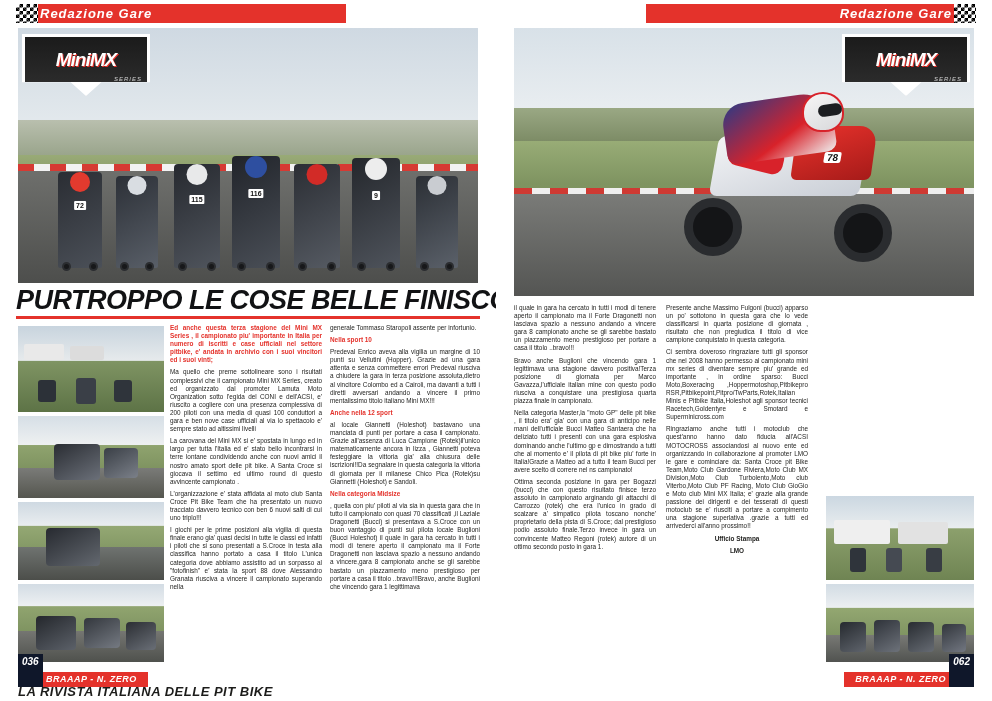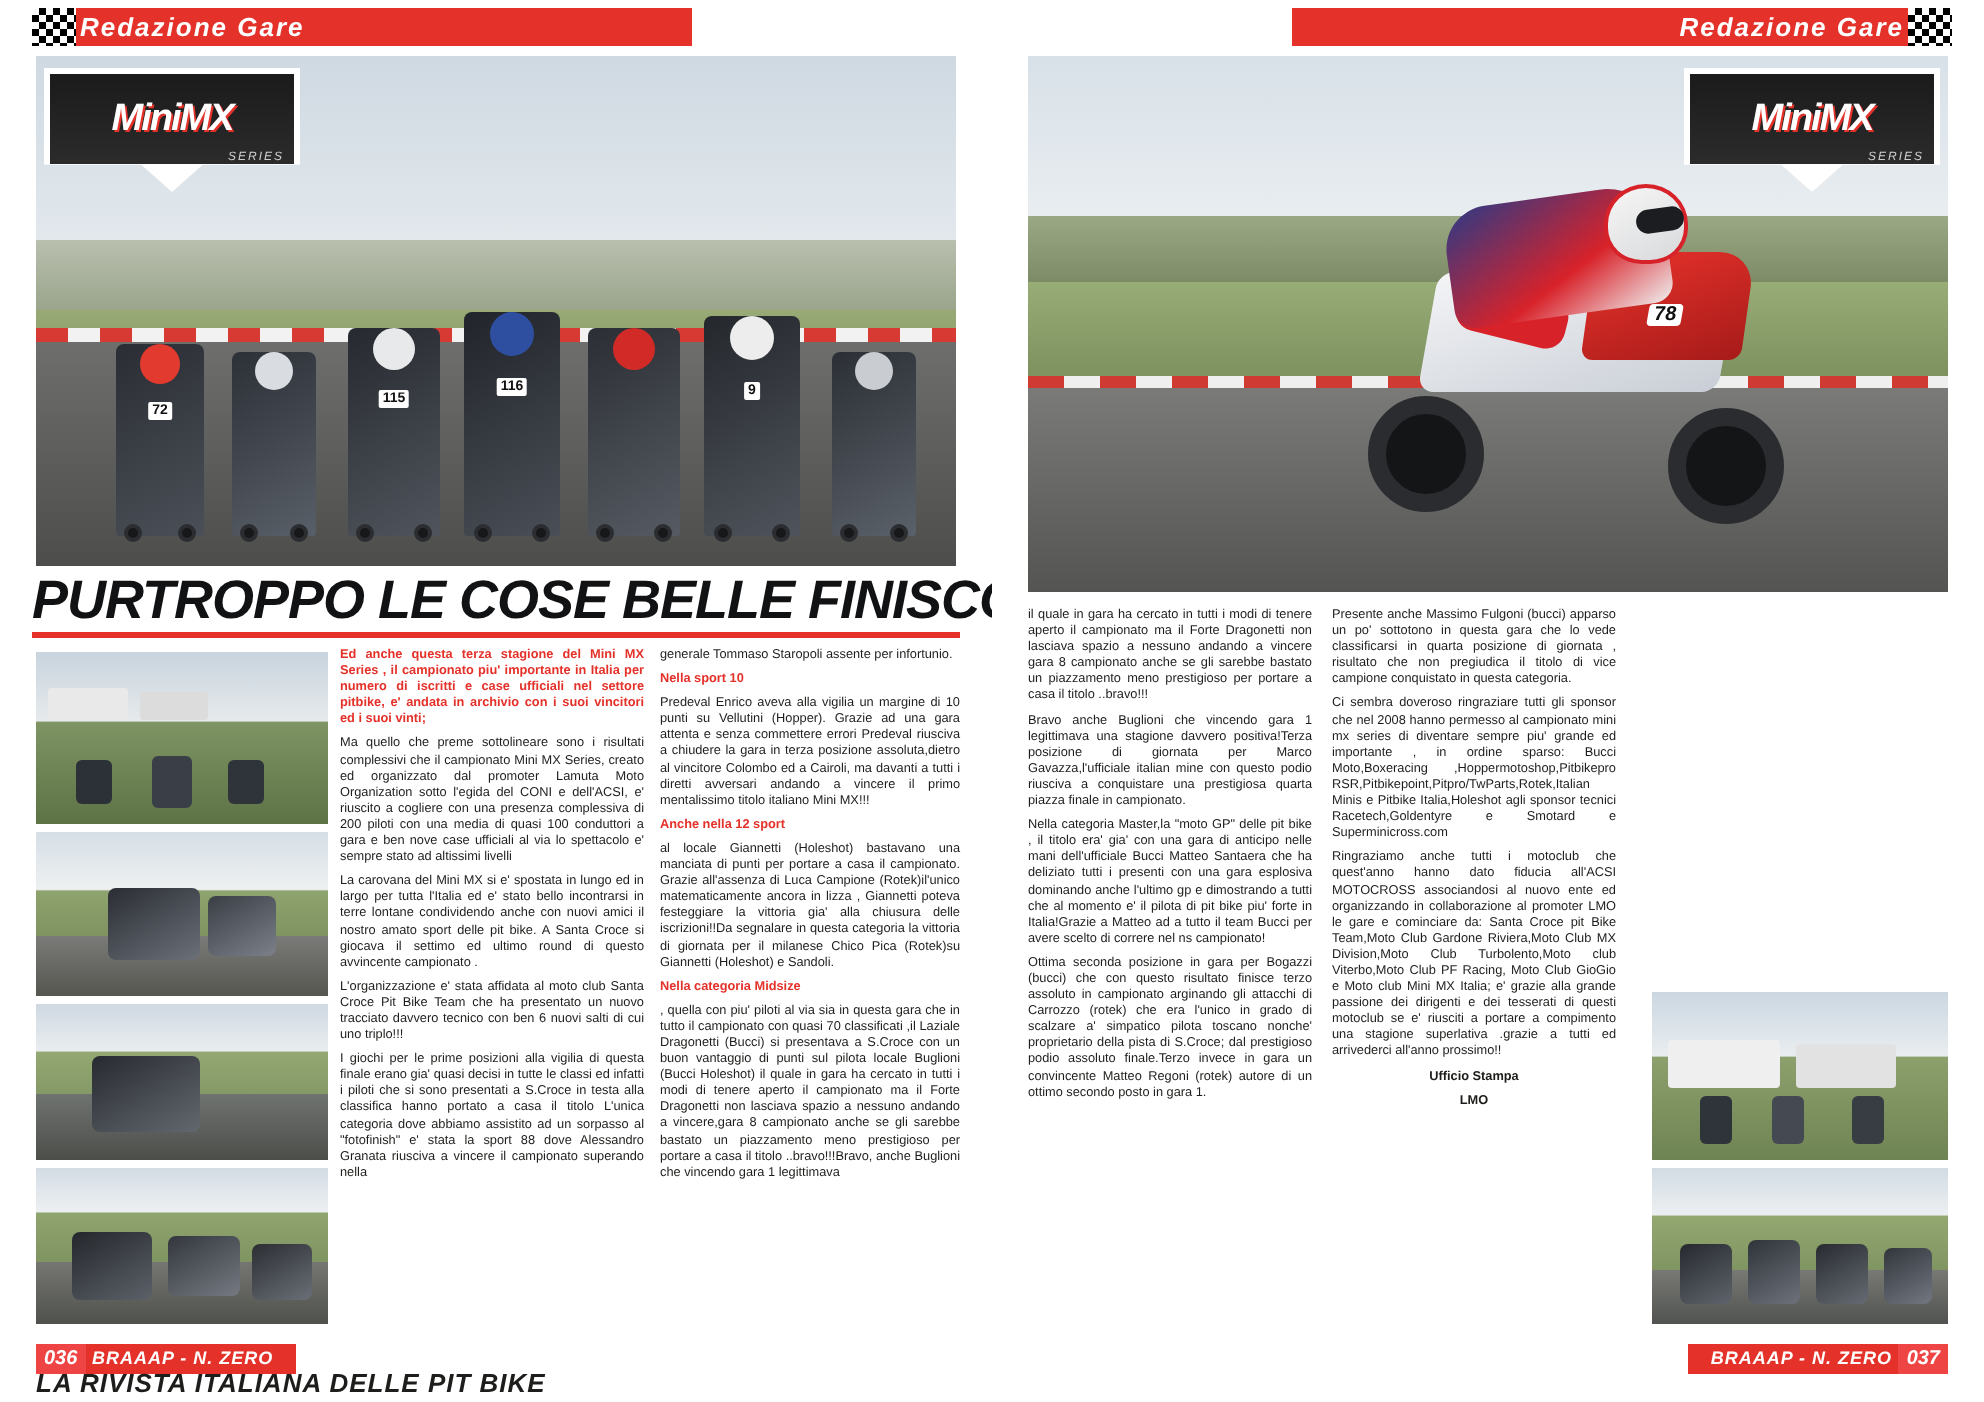--- a/index.html
+++ b/index.html
@@ -58,23 +58,23 @@
   .page-left .ftr-bar { left:18px; width:130px; }
   .page-right .ftr-bar { right:18px; width:130px; }
   .ftr-txt {
     position:absolute; bottom:14px; height:15px; line-height:15px;
     color:#ffffff; font-weight:bold; font-style:italic; font-size:9px;
     letter-spacing:.5px; white-space:nowrap;
   }
   .page-left .ftr-txt { left:26px; }
   .page-right .ftr-txt { right:52px; }
   .ftr-num {
-    position:absolute; bottom:14px; height:15px; line-height:15px;
+    position:absolute; bottom:14px; height:33px; line-height:15px;
     color:#ffffff; font-weight:bold; font-style:italic; font-size:10px;
-    background:#ef4444; padding:0 4px;
+    background:#0f172a; padding:0 4px;
   }
   .page-left .ftr-num { left:18px; }
   .page-right .ftr-num { right:18px; }
 
   .tagline {
     position:absolute; bottom:2px; left:18px;
     font-weight:bold; font-style:italic; font-size:13px;
     color:#1d1d1b; letter-spacing:.5px; white-space:nowrap;
   }
 
@@ -409,17 +409,17 @@
       <div style="position:absolute;inset:0;background:linear-gradient(#d2dce4 0%,#eceff1 30%,#93a771 31%,#6d8253 100%);"></div>
       <div style="position:absolute;left:0;right:0;bottom:0;height:34%;background:linear-gradient(#787975,#515350);"></div>
       <div style="position:absolute;left:14px;bottom:10px;width:26px;height:30px;background:linear-gradient(150deg,#262a2f,#5f646c);border-radius:4px;"></div>
       <div style="position:absolute;left:48px;bottom:10px;width:26px;height:32px;background:linear-gradient(150deg,#2f333a,#6d727a);border-radius:4px;"></div>
       <div style="position:absolute;left:82px;bottom:10px;width:26px;height:30px;background:linear-gradient(150deg,#282c31,#666b73);border-radius:4px;"></div>
       <div style="position:absolute;left:116px;bottom:10px;width:24px;height:28px;background:linear-gradient(150deg,#32363c,#727781);border-radius:4px;"></div>
     </div>
 
     <div class="ftr">
       <div class="ftr-bar"></div>
-      <div class="ftr-num">037</div>
+      <div class="ftr-num">062</div>
       <div class="ftr-txt" style="right:46px;">BRAAAP - N. ZERO</div>
     </div>
   </div>
 </div>
 
 </body></html>

